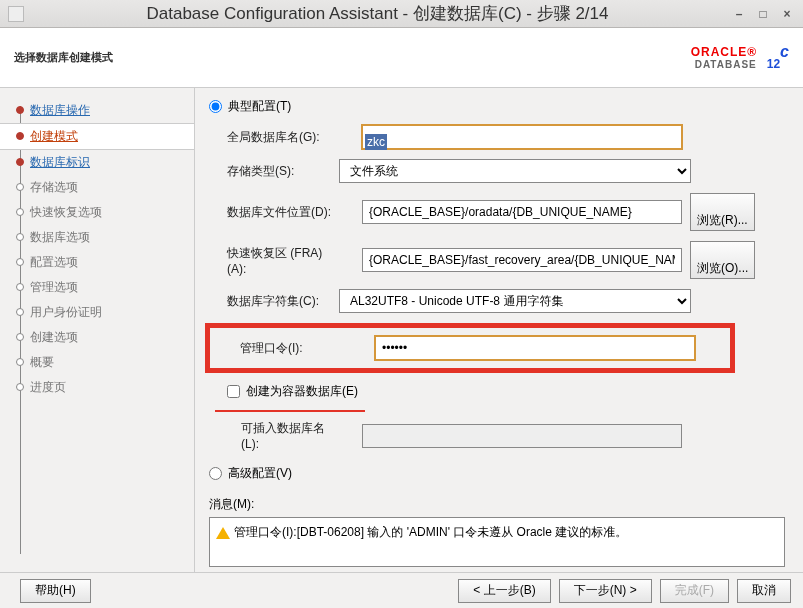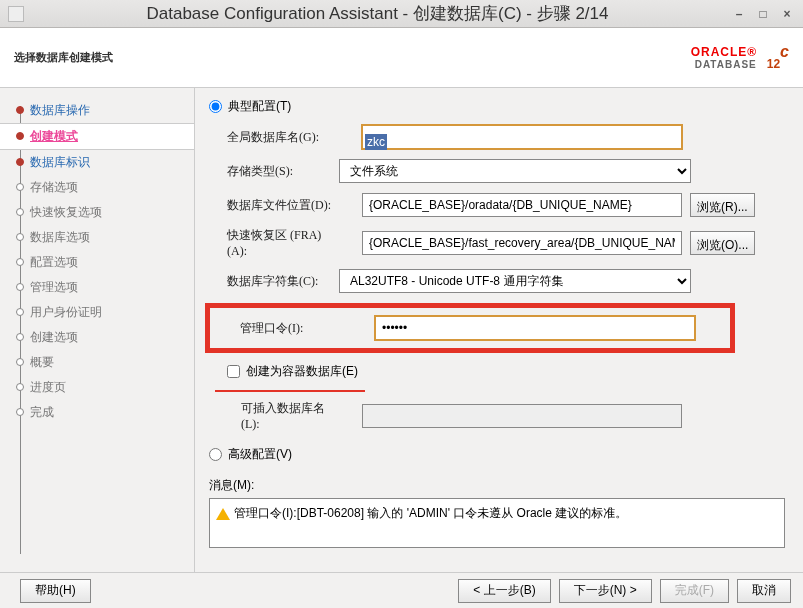--- a/index.html
+++ b/index.html
@@ -8,43 +8,43 @@
 .titlebar { height: 28px; background: linear-gradient(#e8e7e6,#dcdbda); display: flex; align-items: center; padding: 0 8px; border-bottom: 1px solid #b8b6b4; }
 .titlebar .ico { width: 16px; height: 16px; background: #eee; border: 1px solid #bbb; margin-right: 8px; }
 .titlebar .t { flex: 1; text-align: center; font-size: 17px; color: #333; }
 .titlebar .wbtn { width: 16px; height: 16px; margin-left: 8px; cursor: pointer; display: flex; align-items: center; justify-content: center; font-weight: bold; color: #555; }
 
 .header { height: 60px; background: #fff; border-bottom: 1px solid #ccc; display: flex; align-items: center; padding: 0 14px; }
 .header-title { font-size: 11px; font-weight: bold; color: #333; }
 .header-logo { margin-left: auto; display: flex; align-items: center; color: #e00; font-weight: bold; font-size: 18px; }
 .header-logo .o { color: #e00; letter-spacing: 1px; }
 .header-logo sub { color: #666; font-size: 10px; display: block; margin-left: 4px; letter-spacing: 1px;}
-.header-logo .v { font-size: 30px; color: #c2410c; font-weight: bold; margin-left: 10px; }
+.header-logo .v { font-size: 30px; color: #1d4ed8; font-weight: bold; margin-left: 10px; }
 .header-logo .vc { font-size: 16px; font-style: italic; vertical-align: super; }
 
 .body { display: flex; height: 484px; }
 .sidebar { width: 195px; border-right: 1px solid #ccc; padding: 10px 0; background: #f2f1f0; position: relative; }
 .step { padding: 4px 12px 4px 30px; color: #777; white-space: nowrap; cursor: default; position: relative; }
 .step .dot { position: absolute; left: 16px; top: 8px; width: 8px; height: 8px; border-radius: 50%; border: 1px solid #888; background: #fff; }
-.step.completed a { color: #2969b0; cursor: pointer; }
+.step.completed a { color: #2969b0; text-decoration: underline; cursor: pointer; }
 .step.completed .dot { background: #b53a2f; border-color: #b53a2f; }
 .step.current { background: #fff; border-top: 1px solid #ccc; border-bottom: 1px solid #ccc; font-weight: bold; color: #333; }
-.step.current a { color: #ec4899; text-decoration: underline; font-weight: bold; }
+.step.current a { color: #c2410c; text-decoration: underline; font-weight: normal; }
 .step.current .dot { background: #b53a2f; border-color: #b53a2f; }
 .step-line { position: absolute; left: 20px; top: 18px; bottom: 18px; width: 1px; background: #888; }
 
 .content { flex: 1; padding: 10px 14px 0 14px; position: relative; overflow: hidden;}
 .row { display: flex; align-items: center; margin-bottom: 10px; }
-.row label.fl { width: 130px; color: #222; padding-left: 18px; font-family: Liberation Serif, serif; }
+.row label.fl { width: 130px; color: #222; padding-left: 18px; }
 input[type=text], input[type=password], select, .msgbox, .ro {
   border: 1px solid #888; background: #fff; padding: 3px 6px; font-size: 12px; height: 24px;
 }
 input[type=text], input[type=password] { width: 320px; margin-left: 23px; }
 select { width: 352px; height: 24px; }
-.browse { margin-left: 8px; height: 24px; padding: 5px 6px; border: 1px solid #888; background: linear-gradient(#fdfdfd,#e5e5e5); cursor: pointer; }
+.browse { margin-left: 8px; height: 24px; padding: 18px 6px; border: 1px solid #888; background: linear-gradient(#fdfdfd,#e5e5e5); cursor: pointer; }
 .hl { outline: 2px solid #d5973a; outline-offset: -1px; border: 1px solid #b07021; }
 .radio { display: inline-flex; align-items: center; cursor: pointer; }
 .radio input { margin-right: 6px; }
 .disabled { color: #999; }
 .password-box { border: 5px solid #e33327; padding: 8px 26px; margin: 2px 0 10px -4px; width: 530px; }
 .password-box .row { margin-bottom: 8px; }
 .password-box .row:last-child { margin-bottom: 0; }
 .redline { height: 2px; background: #e33327; width: 150px; margin: 4px 0 0 6px; }
 .msgbox { width: 576px; height: 50px; padding: 6px; overflow: auto; }
 .msgbox .warn-ico { display: inline-block; width: 0; height: 0; border-left: 7px solid transparent; border-right: 7px solid transparent; border-bottom: 12px solid #f5b100; vertical-align: middle; margin-right: 4px; }
@@ -85,21 +85,20 @@
         <div class="step completed"><span class="dot"></span><a>数据库标识</a></div>
         <div class="step pending"><span class="dot"></span><span>存储选项</span></div>
         <div class="step pending"><span class="dot"></span><span>快速恢复选项</span></div>
         <div class="step pending"><span class="dot"></span><span>数据库选项</span></div>
         <div class="step pending"><span class="dot"></span><span>配置选项</span></div>
         <div class="step pending"><span class="dot"></span><span>管理选项</span></div>
         <div class="step pending"><span class="dot"></span><span>用户身份证明</span></div>
         <div class="step pending"><span class="dot"></span><span>创建选项</span></div>
         <div class="step pending"><span class="dot"></span><span>概要</span></div>
         <div class="step pending"><span class="dot"></span><span>进度页</span></div>
-        <div class="step pending"><span class="dot"></span><span>完成</span></div>
       </div>
   </div>
 
   <div class="content">
     <div class="row">
       <label class="radio">
         <input type="radio" name="mode" checked="" style=""> 
           <span>典型配置(T)</span>
       </label>
     </div>

